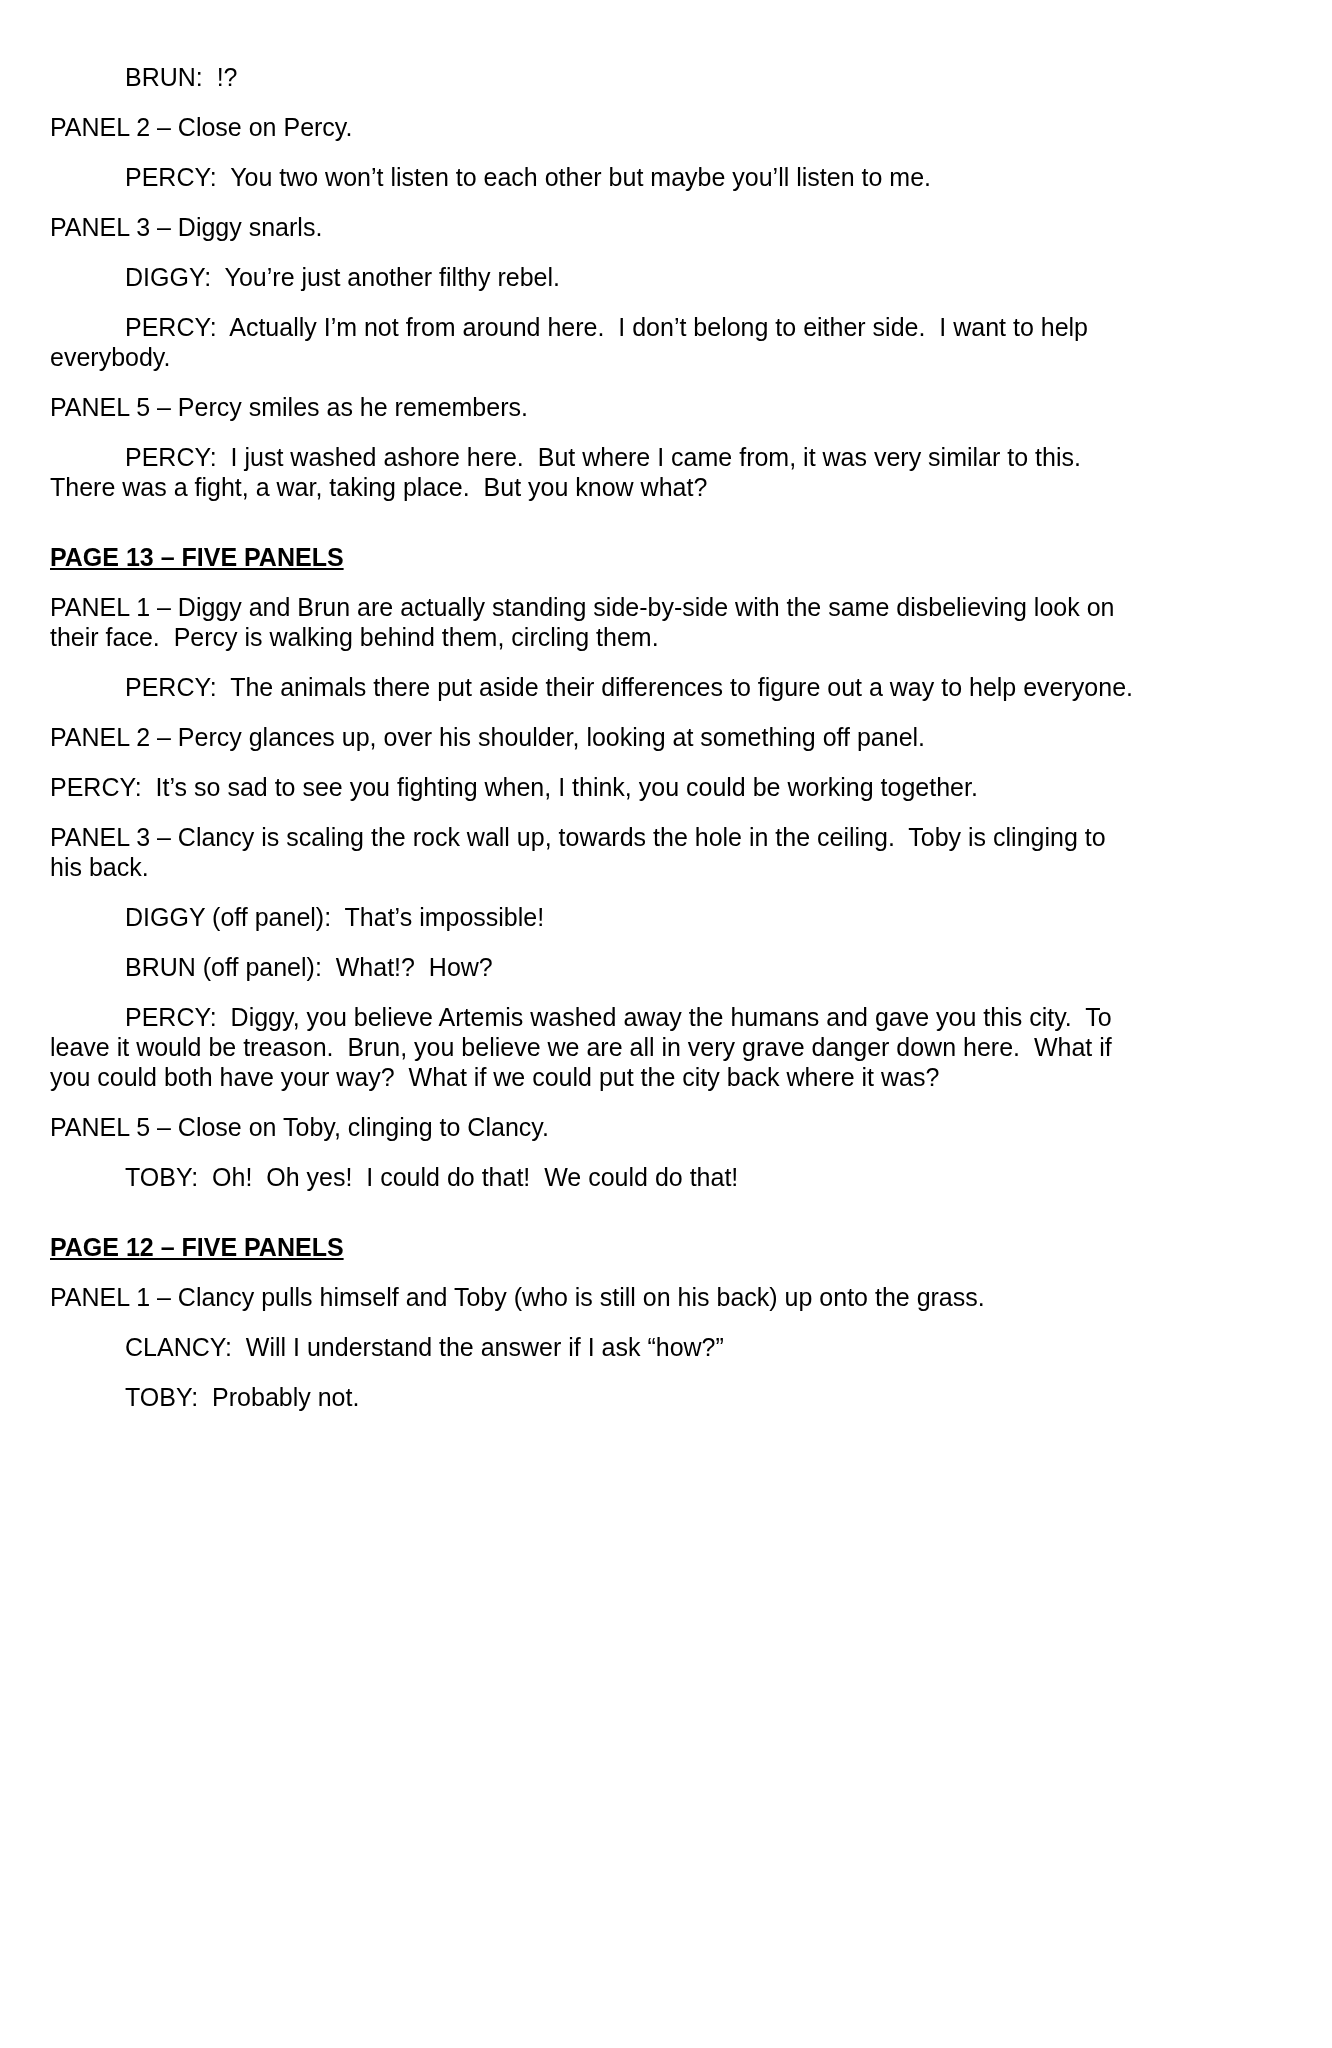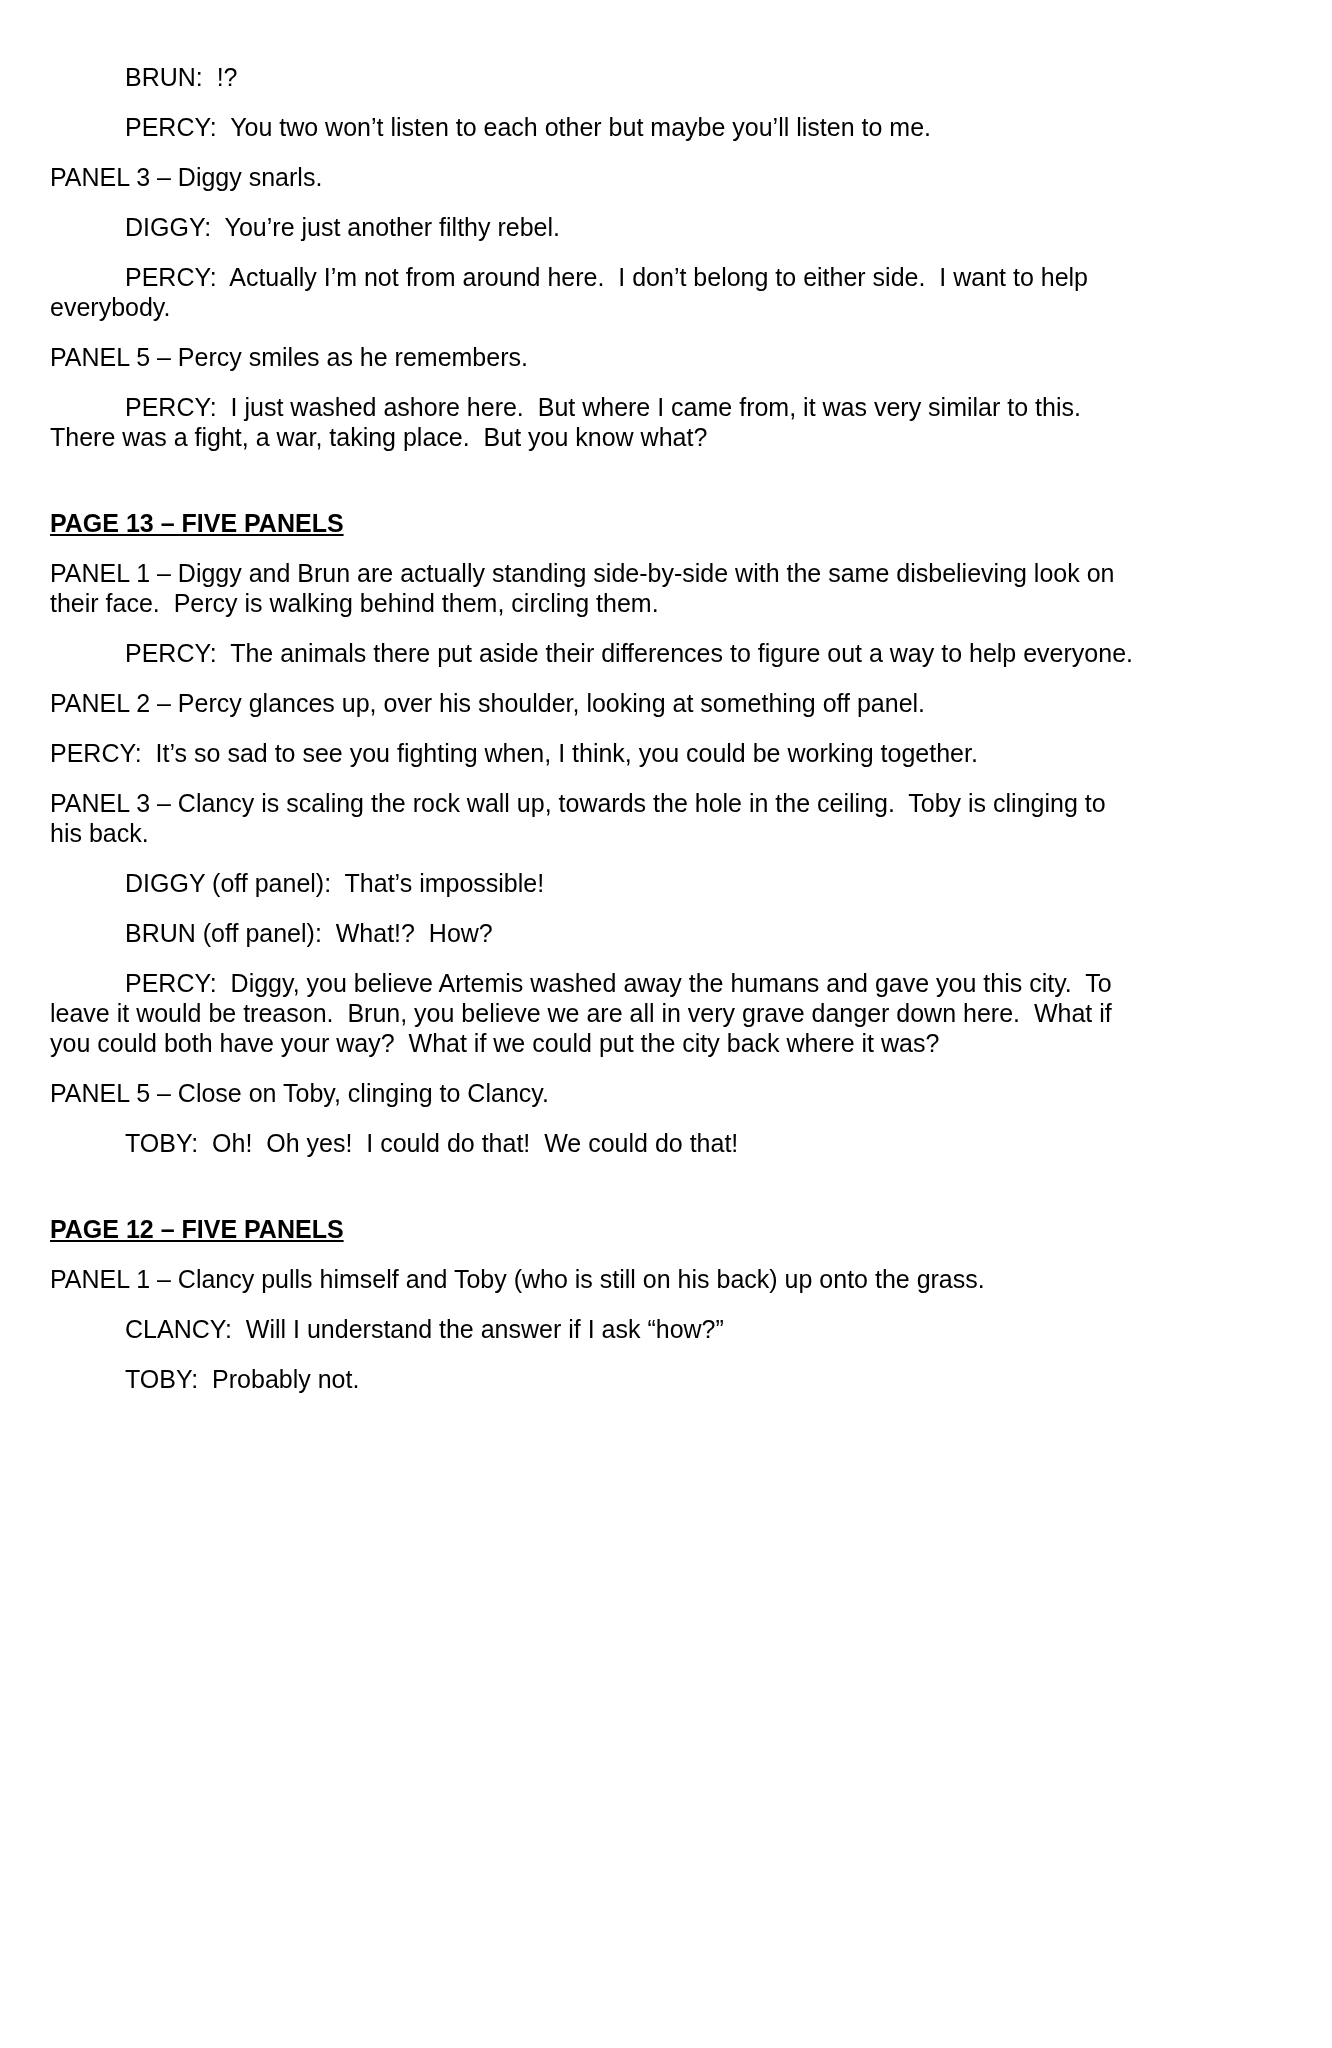--- a/index.html
+++ b/index.html
@@ -27,31 +27,32 @@
     margin: 0 0 20px 0;
     white-space: pre-wrap;
     font-weight: normal;
   }
   .dialogue {
     text-indent: 75px;
   }
   .heading {
     font-weight: bold;
     text-decoration: underline;
-    margin-top: 56px;
+    margin-top: 40px;
     margin-bottom: 20px;
     font-size: 25px;
   }
 </style>
 </head>
 <body>
 
 <main class="page">
   <div class="script-body">
       <p class="block dialogue">BRUN:  !?</p>
+      <p class="block panel">PANEL 2 – Close on Percy.</p>
       <p class="block dialogue">PERCY:  You two won’t listen to each other but maybe you’ll listen to me.</p>
       <p class="block panel">PANEL 3 – Diggy snarls.</p>
       <p class="block dialogue">DIGGY:  You’re just another filthy rebel.</p>
       <p class="block dialogue">PERCY:  Actually I’m not from around here.  I don’t belong to either side.  I want to help
 everybody.</p>
       <p class="block panel">PANEL 5 – Percy smiles as he remembers.</p>
       <p class="block dialogue">PERCY:  I just washed ashore here.  But where I came from, it was very similar to this.
 There was a fight, a war, taking place.  But you know what?</p>
       <h2 class="block heading">PAGE 13 – FIVE PANELS</h2>
       <p class="block panel">PANEL 1 – Diggy and Brun are actually standing side-by-side with the same disbelieving look on

